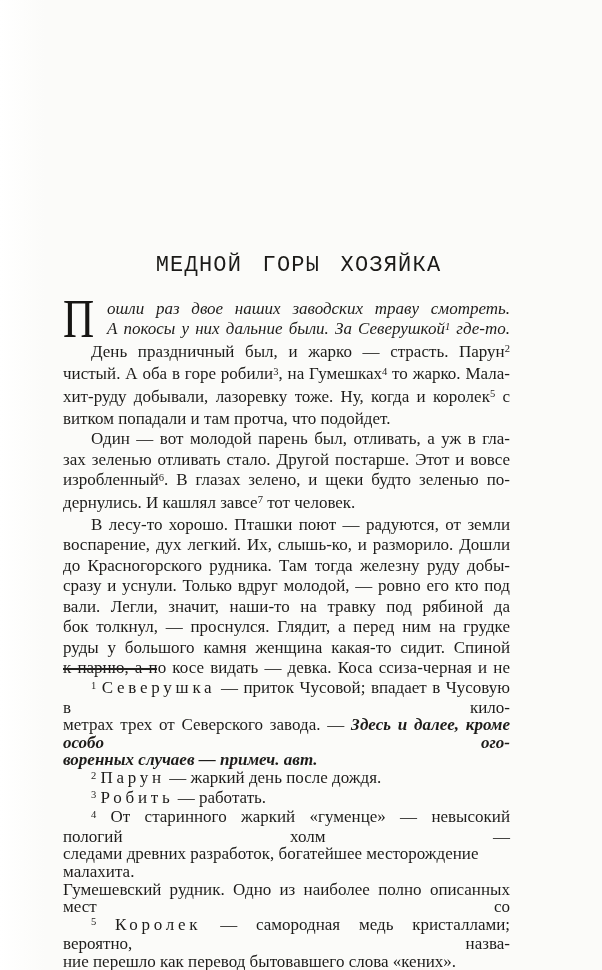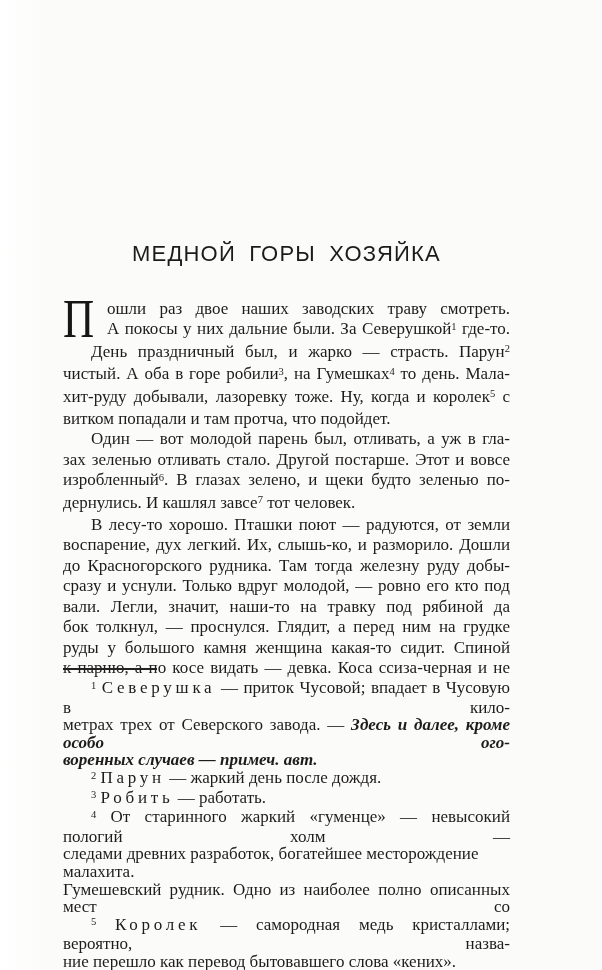--- a/index.html
+++ b/index.html
@@ -5,22 +5,22 @@
   html,body{margin:0;padding:0;background:#e9e9e9;}
   .page{
     position:relative;
     width:602px;height:970px;
     background:linear-gradient(90deg,#ffffff 0px,#fbfbf9 45px,#fbfbf9 100%);
     overflow:hidden;
     color:#1d1c1a;
   }
   .title{
     position:absolute;left:63px;top:241px;width:447px;
-    margin:0;text-align:center;
-    font-family:Liberation Sans, sans-serif;
+    margin:12px;text-align:center;
+    font-family:Liberation Mono, monospace;
     font-size:22px;font-weight:400;line-height:26px;
     letter-spacing:1.2px;word-spacing:6px;
     color:#1c1b19;
   }
   .body-text{
     position:absolute;left:63px;top:299px;width:447px;
     font-family:"Liberation Serif",serif;
     font-size:17px;line-height:20.4px;
   }
   .footnote-rule{
@@ -38,38 +38,38 @@
   .sup{font-size:62%;position:relative;top:-0.42em;letter-spacing:0;}
   .bi{font-weight:bold;font-style:italic;}
   .spaced{letter-spacing:0.22em;text-align:right;}
   .drop-para{display:flex;align-items:flex-start;}
   .dropcap{
     flex:0 0 auto;width:34px;margin-right:10px;
     font-size:54px;line-height:40px;
     transform:scaleX(0.8);transform-origin:0 0;
     color:#171614;
   }
-  .drop-lines{flex:1 1 auto;min-width:0;}
+  .drop-lines{flex:1 1 auto;min-width:0;font-style:italic;}
 </style>
 </head>
 <body>
 
 <div class="page">
   <h1 class="title">МЕДНОЙ ГОРЫ ХОЗЯЙКА</h1>
   <div class="body-text">
       <div class="drop-para">
         <span class="dropcap">П</span>
         <div class="drop-lines">
           <div class="line j"><span>ошли раз двое наших заводских траву смотреть.</span></div>
           <div class="line j"><span>А покосы у них дальние были. За Северушкой</span><span class="sup">1</span><span> где-то.</span></div>
         </div>
       </div>
       <div class="para">
         <div class="line j i"><span>День праздничный был, и жарко — страсть. Парун</span><span class="sup">2</span></div>
-        <div class="line j"><span>чистый. А оба в горе робили</span><span class="sup">3</span><span>, на Гумешках</span><span class="sup">4</span><span> то день. Мала-</span></div>
+        <div class="line j"><span>чистый. А оба в горе робили</span><span class="sup">3</span><span>, на Гумешках</span><span class="sup">4</span><span> то жарко. Мала-</span></div>
         <div class="line j"><span>хит-руду добывали, лазоревку тоже. Ну, когда и королек</span><span class="sup">5</span><span> с</span></div>
         <div class="line"><span>витком попадали и там протча, что подойдет.</span></div>
       </div>
       <div class="para">
         <div class="line j i"><span>Один — вот молодой парень был, отливать, а уж в гла-</span></div>
         <div class="line j"><span>зах зеленью отливать стало. Другой постарше. Этот и вовсе</span></div>
         <div class="line j"><span>изробленный</span><span class="sup">6</span><span>. В глазах зелено, и щеки будто зеленью по-</span></div>
         <div class="line"><span>дернулись. И кашлял завсе</span><span class="sup">7</span><span> тот человек.</span></div>
       </div>
       <div class="para">

